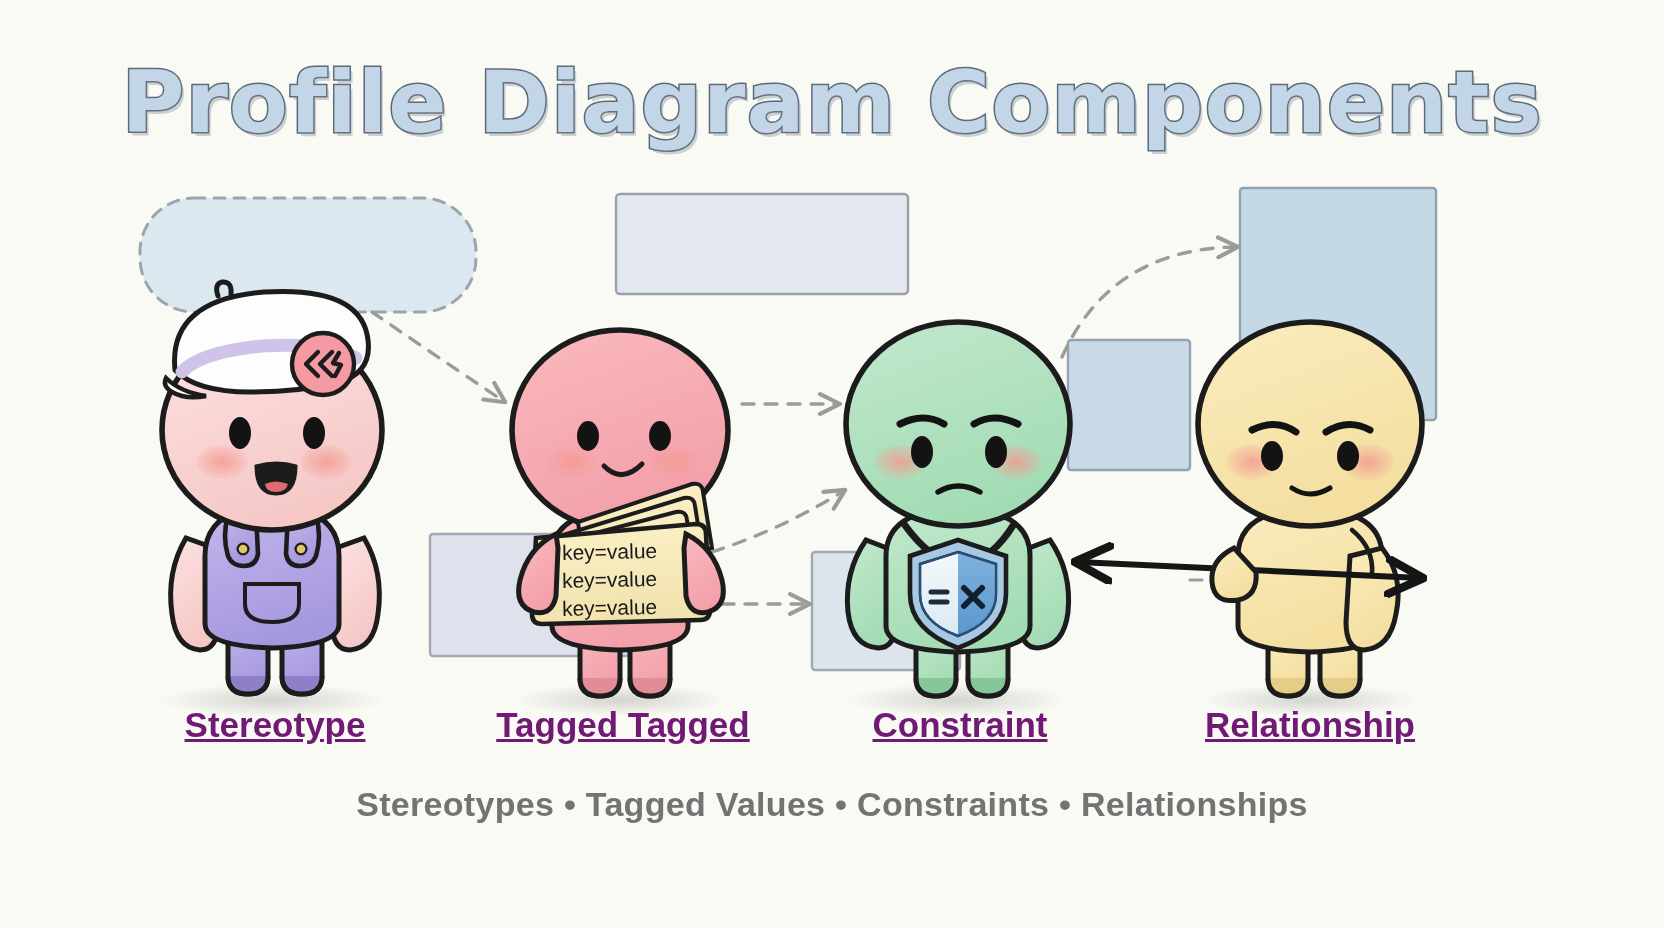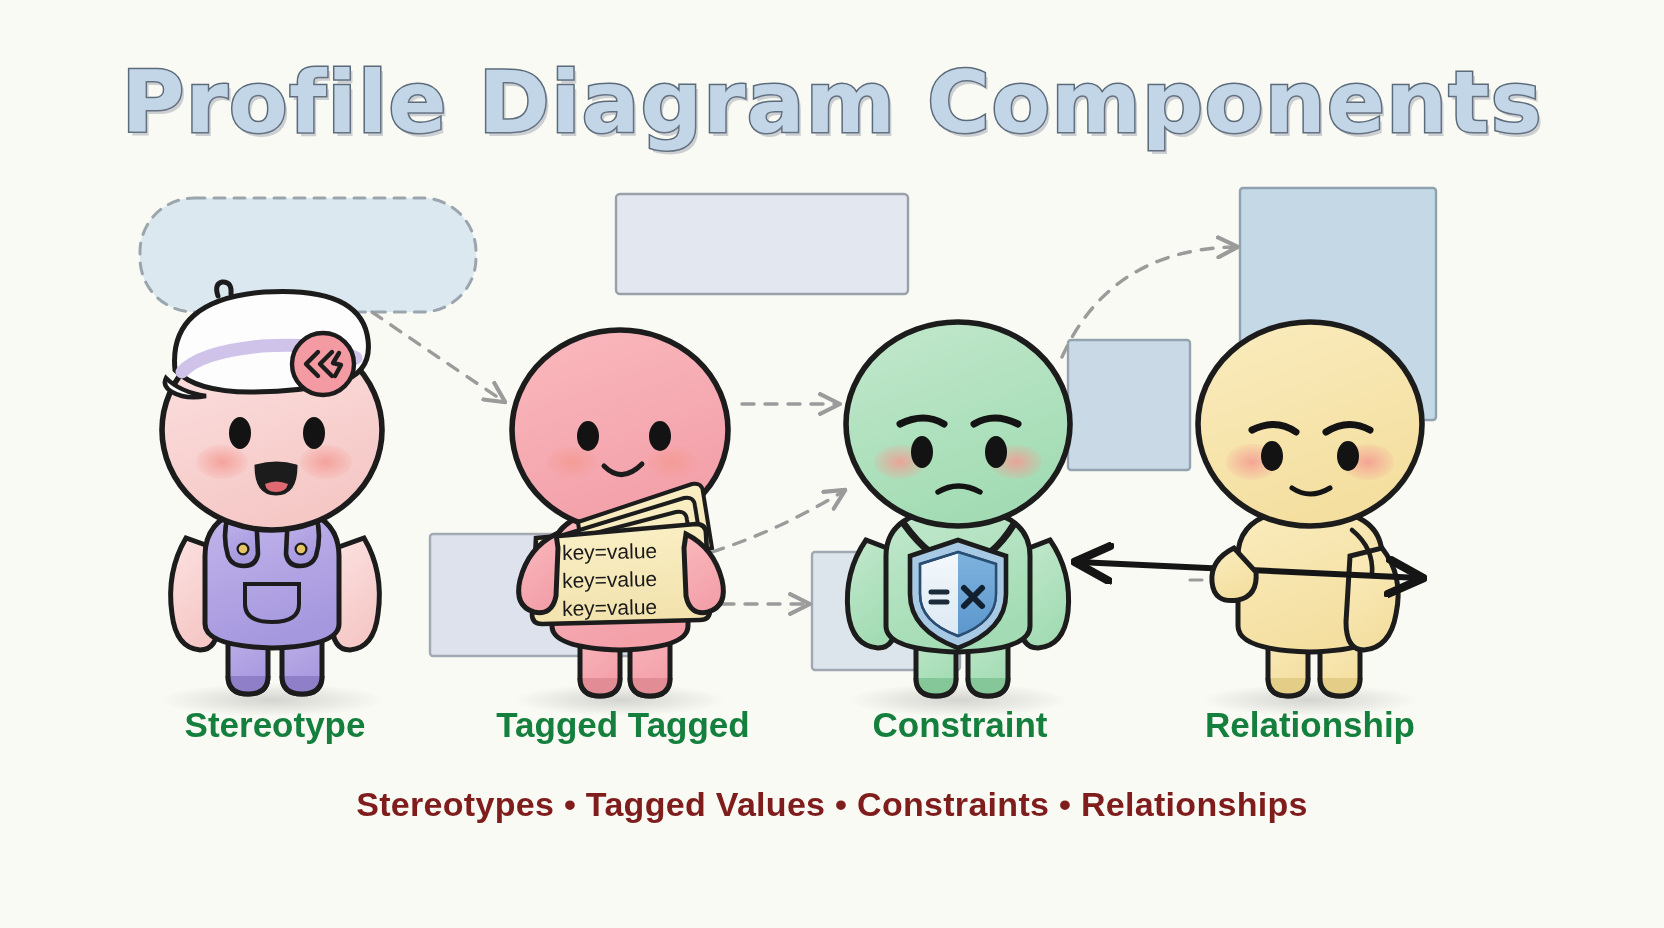--- a/index.html
+++ b/index.html
@@ -51,40 +51,41 @@
     left: 0;
     width: 1664px;
     height: 60px;
   }
   .char-label {
     position: absolute;
     text-align: center;
     font-family: "Liberation Sans", sans-serif;
     font-size: 35px;
     font-weight: bold;
-    color: #15803d;
+    color: #701a75;
     width: 360px;
+    text-decoration: underline;
   }
   .char-label.l0 { left: 95px; }
   .char-label.l1 { left: 443px; }
   .char-label.l2 { left: 780px; }
   .char-label.l3 { left: 1130px; }
 
   .caption-layer {
     position: absolute;
     top: 785px;
     left: 0;
     width: 1664px;
     text-align: center;
   }
   .caption-text {
     font-family: "Liberation Sans", sans-serif;
     font-size: 34px;
     font-weight: bold;
-    color: #7f1d1d;
+    color: #737373;
     letter-spacing: 0.3px;
   }
   .card-text {
     position: absolute;
     font-family: "Liberation Sans", sans-serif;
     font-size: 21px;
     font-weight: normal;
     color: #1a1a1a;
     line-height: 1.32;
     white-space: nowrap;

